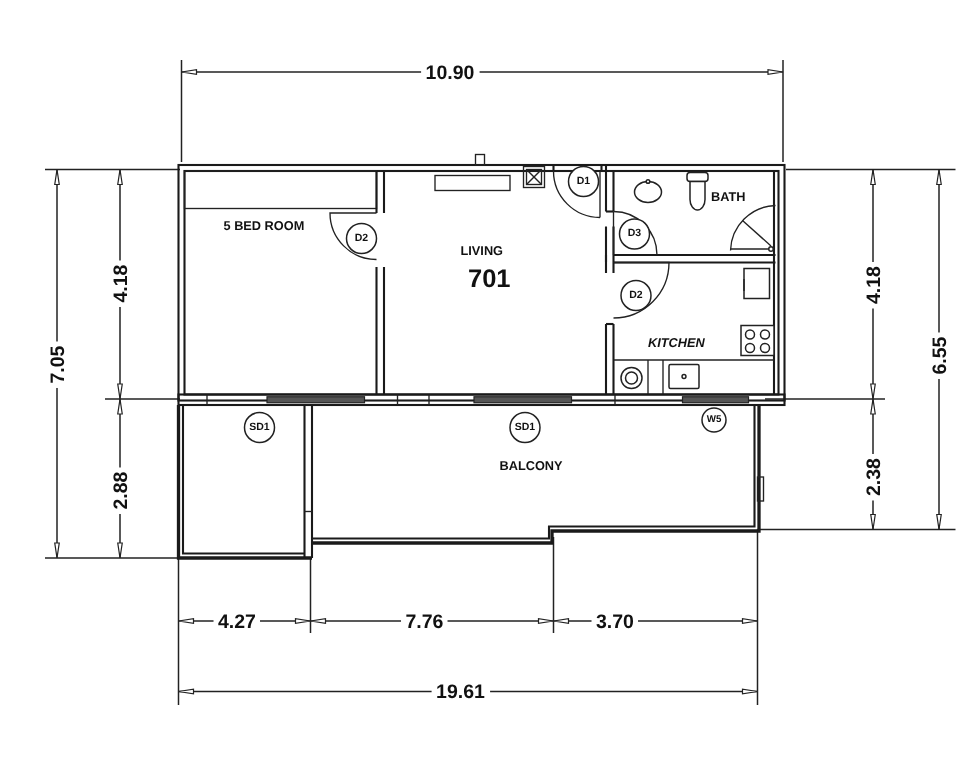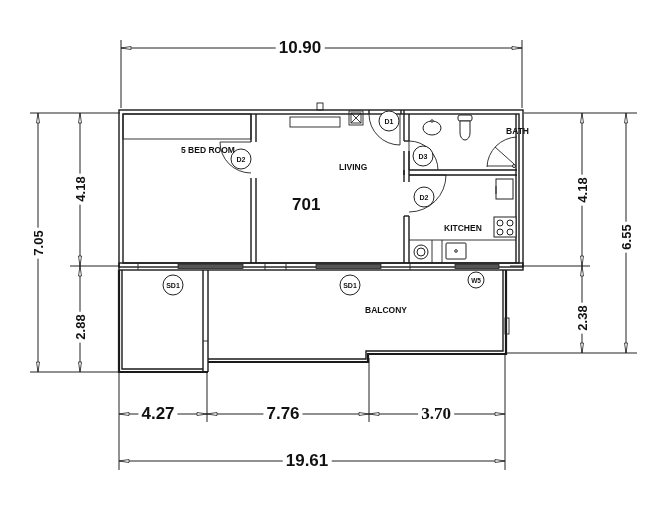--- a/index.html
+++ b/index.html
@@ -8,24 +8,24 @@
     .wall { fill: none; stroke: #1a1a1a; stroke-width: 1.4; }
     .wall-thick { fill: none; stroke: #1a1a1a; stroke-width: 2.2; }
     .thin { fill: none; stroke: #222; stroke-width: 0.9; }
     .dim { stroke: #222; stroke-width: 1; fill: none; }
     .ext { stroke: #222; stroke-width: 1; }
     .arrow { fill: #fff; stroke: #222; stroke-width: 0.8; }
     .win { fill: #555; stroke: #222; stroke-width: 0.8; }
     .fixture { fill: #fff; stroke: #222; stroke-width: 1; }
     .tag-circle { fill: #fff; stroke: #222; stroke-width: 1; }
     .lbl { position: absolute; font-family: "Liberation Sans", sans-serif; color: #111; white-space: nowrap; font-weight: bold; }
-    .room { font-size: 8.5px; margin-left: 32px; }
+    .room { font-size: 8.5px; }
     .unit { font-size: 17px; }
     .tag { font-size: 7px; font-weight: bold; transform: translate(-50%, -50%); }
-    .dimtxt { font-size: 17px; background: #fff; padding: 0 3px; transform: translate(-50%, -50%); }
+    .dimtxt { font-size: 13px; background: #fff; padding: 0 3px; transform: translate(-50%, -50%); }
     .dimtxt-v { font-size: 13px; background: #fff; padding: 0 3px; transform: translate(-50%, -50%) rotate(-90deg); }
   </style>
 </head>
 <body>
 
 <svg width="649" height="522" viewBox="0 0 649 522">
 
   <g>
 
     <line class="ext" x1="121" y1="40" x2="121" y2="108"></line>
@@ -184,37 +184,37 @@
     <circle class="tag-circle" cx="423" cy="156" r="10"></circle>
     <circle class="tag-circle" cx="424" cy="197" r="10"></circle>
     <circle class="tag-circle" cx="173" cy="285" r="10"></circle>
     <circle class="tag-circle" cx="350" cy="285" r="10"></circle>
     <circle class="tag-circle" cx="476" cy="280" r="8"></circle>
   </g>
 </svg>
 
 <div class="lbl room" style="left:149px; top:145px;">5 BED ROOM</div>
 <div class="lbl room" style="left:307px; top:162px;text-align:center;">LIVING</div>
-<div class="lbl unit" style="left:292px; top:176px;margin-top:19px;">701</div>
+<div class="lbl unit" style="left:312px; top:176px;">701</div>
 <div class="lbl room" style="left:474px; top:126px;">BATH</div>
-<div class="lbl room" style="left:412px; top:223px;">KITCHEN</div>
+<div class="lbl room" style="left:432px; top:223px;font-style:italic;">KITCHEN</div>
 <div class="lbl room" style="left:333px; top:305px;">BALCONY</div>
 
 <div class="lbl tag" style="left:389px; top:121px;">D1</div>
 <div class="lbl tag" style="left:241px; top:159px;">D2</div>
 <div class="lbl tag" style="left:423px; top:156px;">D3</div>
 <div class="lbl tag" style="left:424px; top:197px;">D2</div>
 <div class="lbl tag" style="left:173px; top:285px;">SD1</div>
 <div class="lbl tag" style="left:350px; top:285px;">SD1</div>
 <div class="lbl tag" style="left:476px; top:280px; font-size:6.5px;">W5</div>
 
 <div class="lbl dimtxt" style="left:300px; top:48px;">10.90</div>
 <div class="lbl dimtxt" style="left:158px; top:414px;">4.27</div>
 <div class="lbl dimtxt" style="left:283px; top:414px;">7.76</div>
-<div class="lbl dimtxt" style="left:436px; top:414px;font-family:Liberation Serif, serif;">3.70</div>
+<div class="lbl dimtxt" style="left:410px; top:414px;">3.70</div>
 <div class="lbl dimtxt" style="left:307px; top:461px;">19.61</div>
 
 <div class="lbl dimtxt-v" style="left:38px; top:243px;">7.05</div>
 <div class="lbl dimtxt-v" style="left:80px; top:189px;">4.18</div>
 <div class="lbl dimtxt-v" style="left:80px; top:327px;">2.88</div>
 <div class="lbl dimtxt-v" style="left:582px; top:190px;">4.18</div>
 <div class="lbl dimtxt-v" style="left:582px; top:318px;">2.38</div>
 <div class="lbl dimtxt-v" style="left:626px; top:237px;">6.55</div>
 
 </body></html>

